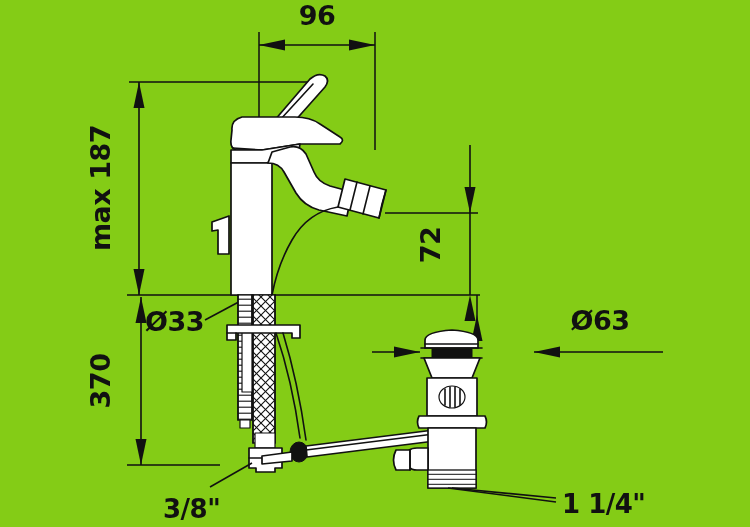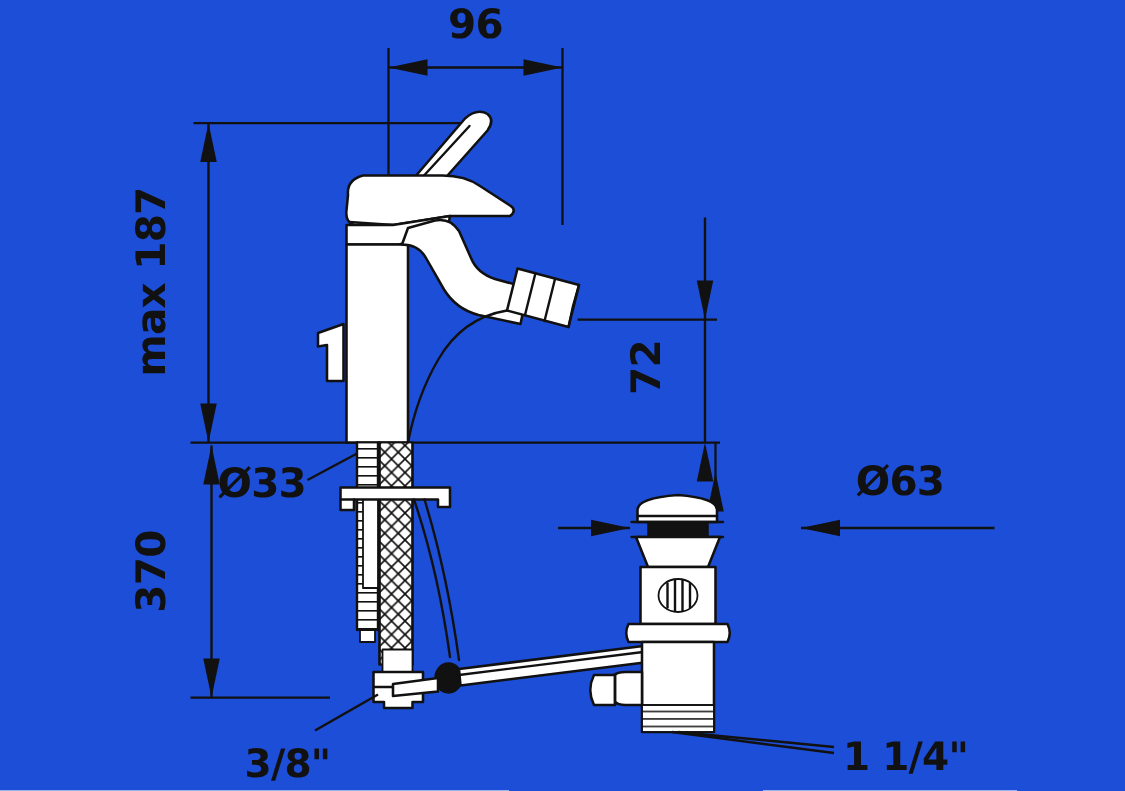--- a/index.html
+++ b/index.html
@@ -10,21 +10,21 @@
   body {
     width: 750px;
     height: 527px;
     font-family: "Liberation Sans", sans-serif;
     overflow: hidden;
   }
   #drawing-root {
     position: relative;
     width: 750px;
     height: 527px;
-    background: #1d4ed8;
+    background: #84cc16;
   }
   svg.tech-drawing {
     display: block;
     width: 750px;
     height: 527px;
   }
   .dim-line {
     stroke: #111111;
     stroke-width: 1.6;
     fill: none;

